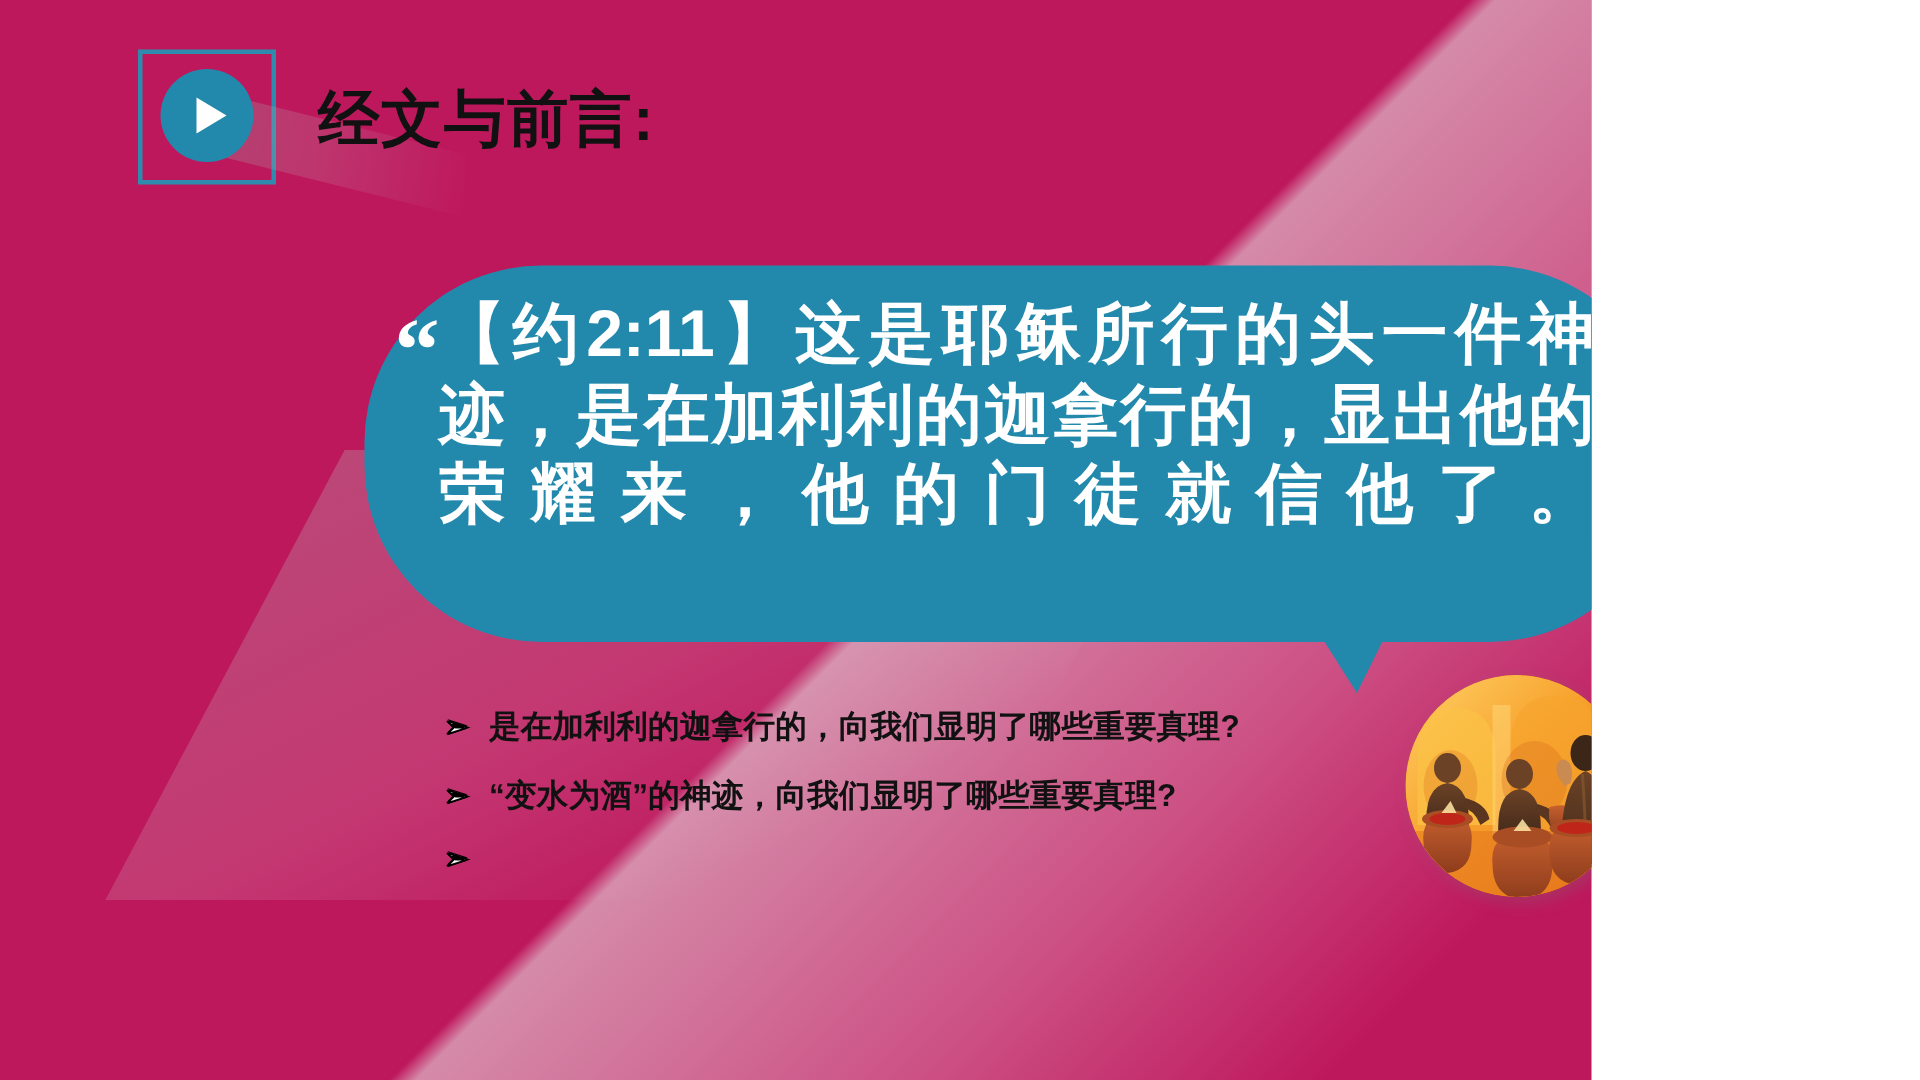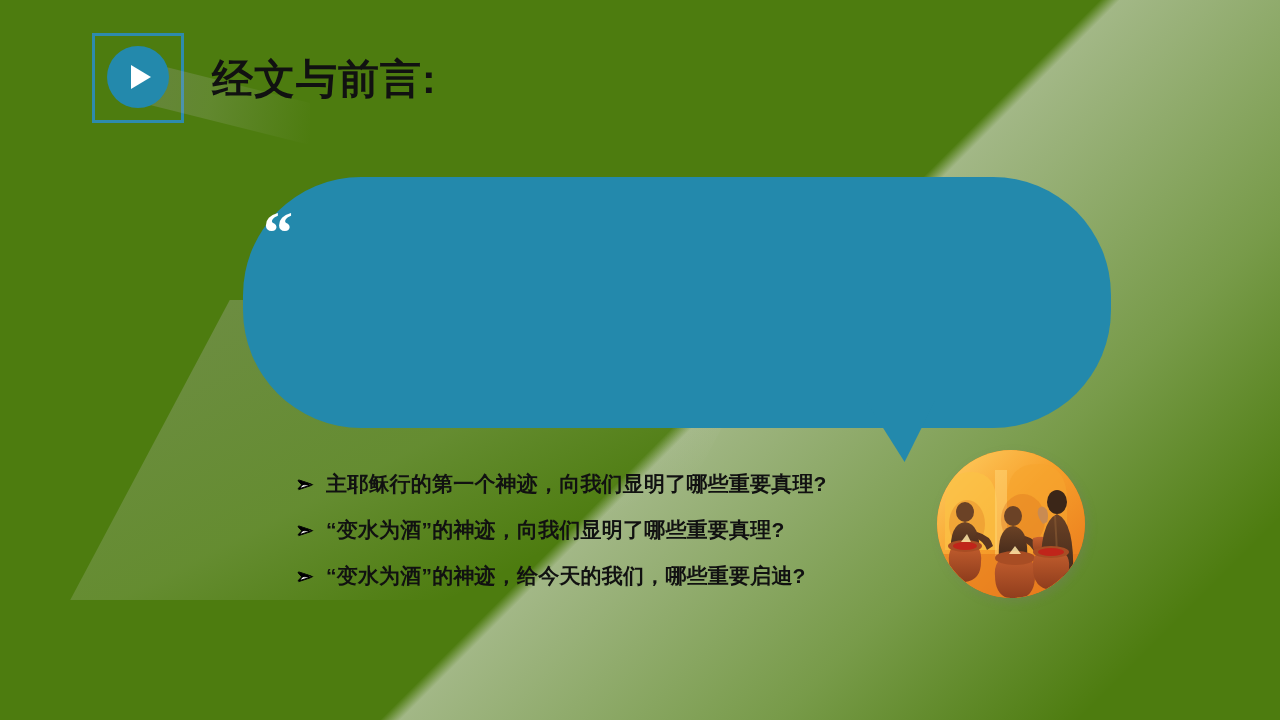--- a/index.html
+++ b/index.html
@@ -9,23 +9,23 @@
   body {
     width: 1280px;
     height: 720px;
     background: #ffffff;
     font-family: "Liberation Sans", "DejaVu Sans", sans-serif;
     overflow: hidden;
   }
 
   #slide {
     position: relative;
-    width: 1280px;
+    width: 1061px;
     height: 720px;
-    background: #4d7c0f;
+    background: #be185d;
     overflow: hidden;
   }
 
   
   .bg-shade {
     position: absolute;
     inset: 0;
     background:
       linear-gradient(135deg, rgba(255,255,255,0) 55%, rgba(232,232,232,0.55) 56%, rgba(246,246,246,0.25) 75%, rgba(255,255,255,0) 90%);
     pointer-events: none;
@@ -250,37 +250,37 @@
 
     <div class="page-title">经文与前言:</div>
   </div>
 
   <div class="bubble-shadow"></div>
   <div class="bubble"></div>
   <div class="bubble-tail"></div>
 
   <div class="bubble-inner">
     <span class="quote-mark">“</span>
+    <span class="verse-text">【约2:11】这是耶稣所行的头一件神迹，是在加利利的迦拿行的，显出他的荣耀来，他的门徒就信他了。</span>
   </div>
 
   <div class="bullets">
 
     <div class="bullet-row">
       <span class="bullet-arrow">➢</span>
-      <span class="bullet-text">主耶稣行的第一个神迹，向我们显明了哪些重要真理?</span>
+      <span class="bullet-text">是在加利利的迦拿行的，向我们显明了哪些重要真理?</span>
     </div>
 
     <div class="bullet-row">
       <span class="bullet-arrow">➢</span>
       <span class="bullet-text">“变水为酒”的神迹，向我们显明了哪些重要真理?</span>
     </div>
 
     <div class="bullet-row">
       <span class="bullet-arrow">➢</span>
-      <span class="bullet-text">“变水为酒”的神迹，给今天的我们，哪些重要启迪?</span>
     </div>
   </div>
 
   <div class="illus-wrap">
     <div class="illus-circle">
       <svg viewBox="0 0 148 148" xmlns="http://www.w3.org/2000/svg" aria-hidden="true">
         <defs>
           <clipPath id="circClip">
             <circle cx="74" cy="74" r="74"></circle>
           </clipPath>

